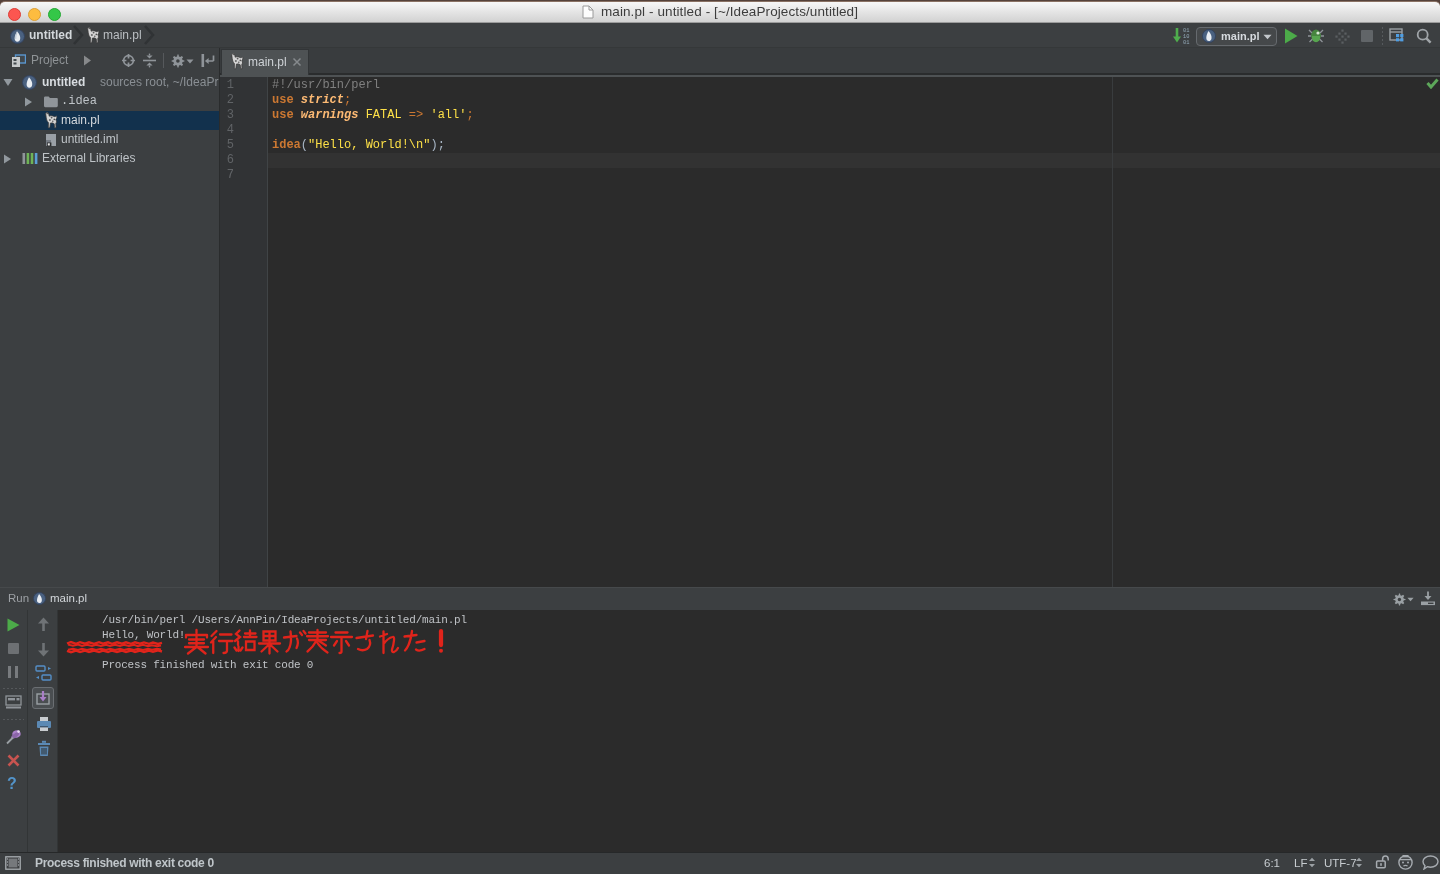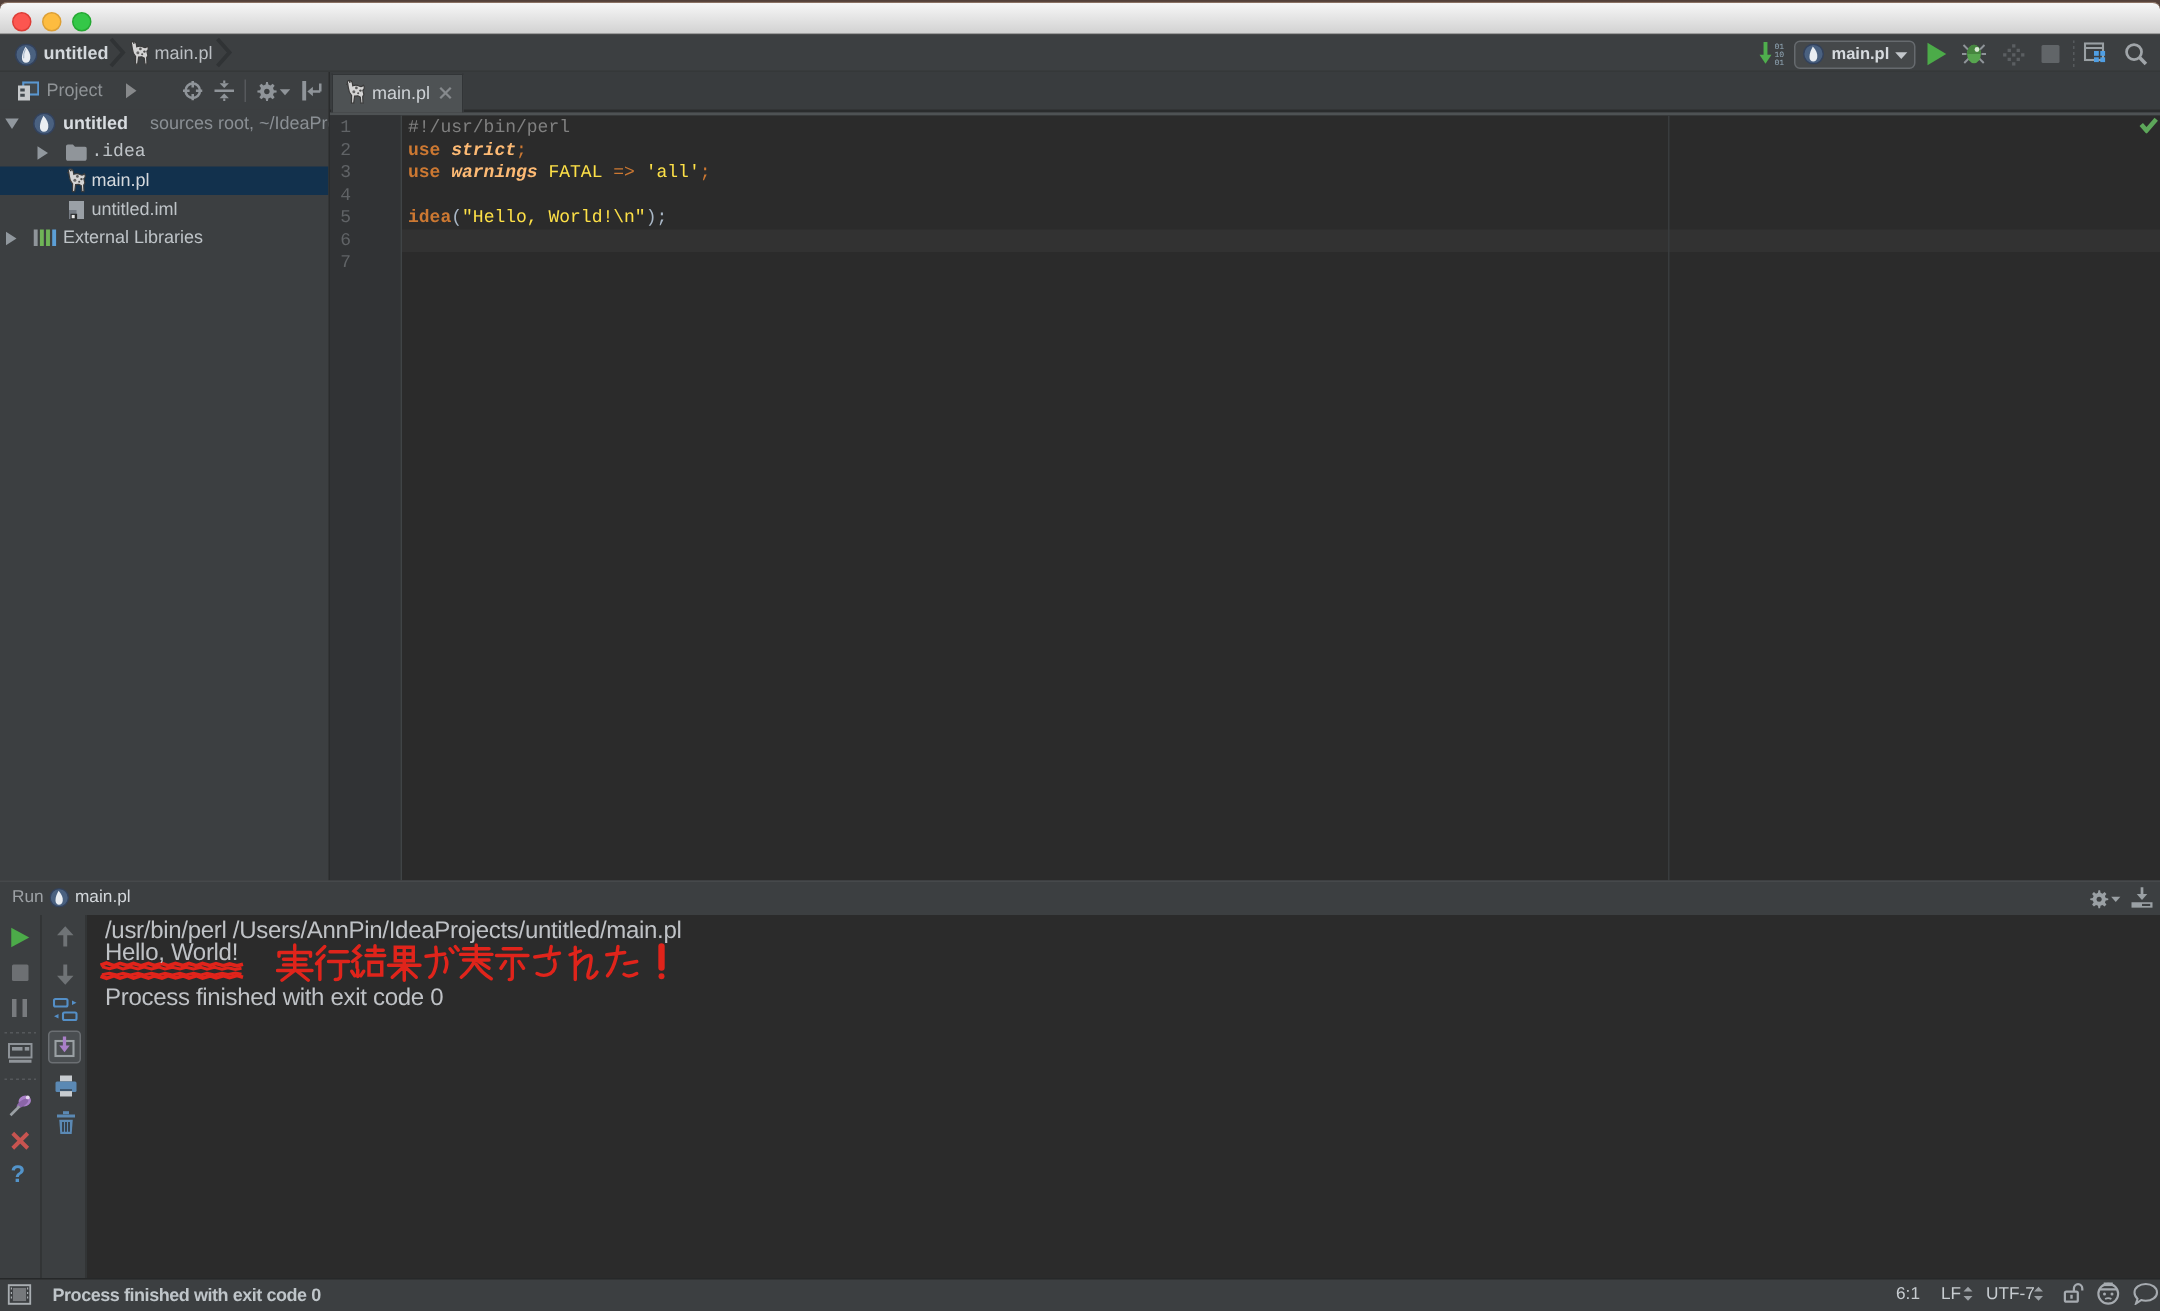--- a/index.html
+++ b/index.html
@@ -50,22 +50,22 @@
   .cmt{color:#808080;}
   .pun{color:#cc7832;}
   
   #runhdr{left:0;top:587px;width:1440px;height:23px;background:#3c3f41;
     border-top:1px solid #46494b;box-sizing:border-box;}
   #runbody{left:0;top:610px;width:1440px;height:242px;background:#2b2b2b;}
   #runtb1{left:0;top:610px;width:27px;height:242px;background:#3c3f41;}
   #runtb1b{left:27px;top:610px;width:1px;height:242px;background:#323536;}
   #runtb2{left:28px;top:610px;width:29px;height:242px;background:#3c3f41;}
   #runtb2b{left:57px;top:610px;width:1px;height:242px;background:#323536;}
-  .conline{position:absolute;height:15px;line-height:15px;font-size:16px;
-    letter-spacing:-0.2px;font-family:Liberation Sans, sans-serif;color:#bfc2c6;white-space:pre;}
+  .conline{position:absolute;height:15px;line-height:15px;font-size:11px;
+    letter-spacing:-0.2px;font-family:Liberation Mono, monospace;color:#bfc2c6;white-space:pre;margin-left:32px;}
   
   #statusbar{left:0;top:852px;width:1440px;height:22px;background:#3c3f41;
     border-top:1px solid #262829;box-sizing:border-box;}
   .sbtext{position:absolute;top:0;height:21px;line-height:21px;font-size:11.5px;color:#c7ccd0;}
 </style>
 </head>
 <body>
 
 <svg width="0" height="0" style="position:absolute;">
   <defs>
@@ -83,20 +83,25 @@
       <circle cx="7.9" cy="8" r="1.8" fill="#3c3f41"></circle>
     </symbol>
   </defs>
 </svg>
 
 <div id="brownstrip" class="abs"></div>
 <div id="titlebar" class="abs">
   <div class="light" style="left:8px;background:#fc5650;border:0.5px solid #dd3d36;"></div>
   <div class="light" style="left:28px;background:#fdbc40;border:0.5px solid #dd9f34;"></div>
   <div class="light" style="left:48px;background:#34c748;border:0.5px solid #24a832;"></div>
+  <div id="title-text">
+    <svg width="12" height="14" viewBox="0 0 12 14" style="vertical-align:-3px;margin-right:7px;">
+      <path d="M1 1 h6 l4 4 v8 h-10 z" fill="#fdfdfd" stroke="#9a9a9a" stroke-width="1"></path>
+      <path d="M7 1 v4 h4" fill="none" stroke="#9a9a9a" stroke-width="1"></path>
+    </svg>main.pl - untitled - [~/IdeaProjects/untitled]</div>
 </div>
 
 <div id="navbar" class="abs"></div>
 <svg class="abs" style="left:10px;top:29px;" width="15" height="15" viewBox="0 0 15 15">
   <circle cx="7.5" cy="7.5" r="7" fill="#4a6180" stroke="#33425c" stroke-width="1"></circle>
   <path d="M7 2.2 C9.5 5 10.5 7.5 10.2 9.8 C10 11.8 8.8 12.8 7.3 12.8 C5.8 12.8 4.6 11.6 4.6 9.6 C4.6 7 5.8 4.4 7 2.2 Z" fill="#e9edf2"></path>
   <path d="M7 3.5 C6 5.5 5.6 7.8 5.8 9.8" stroke="#9fb0c4" stroke-width="0.7" fill="none"></path>
 </svg>
 <div class="crumb abs" style="left:29px;top:23px;font-weight:bold;color:#d3d7db;">untitled</div>
 <svg class="abs" style="left:72px;top:25px;" width="12" height="20" viewBox="0 0 12 20">

